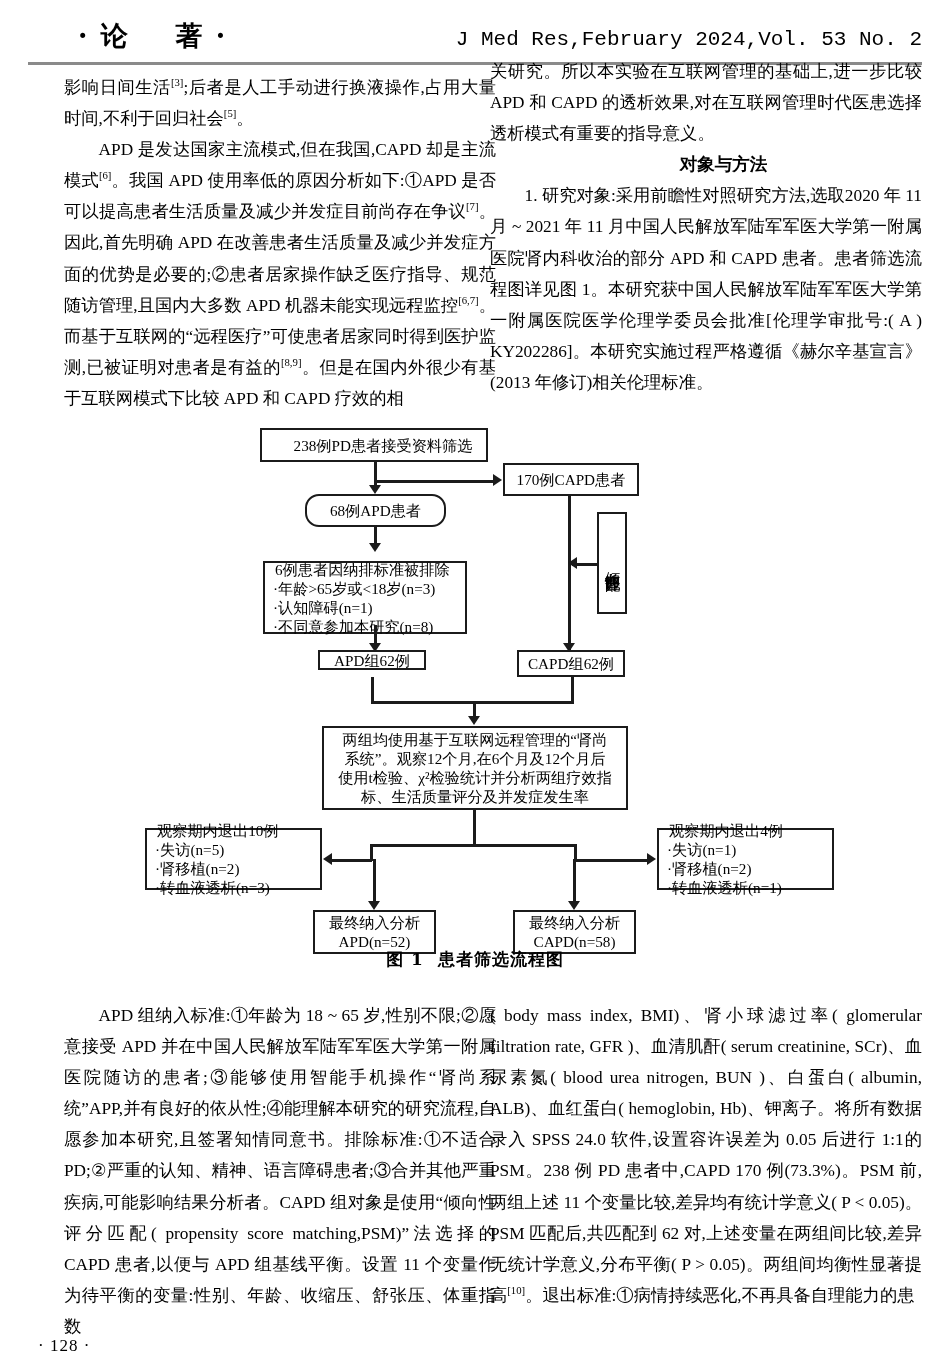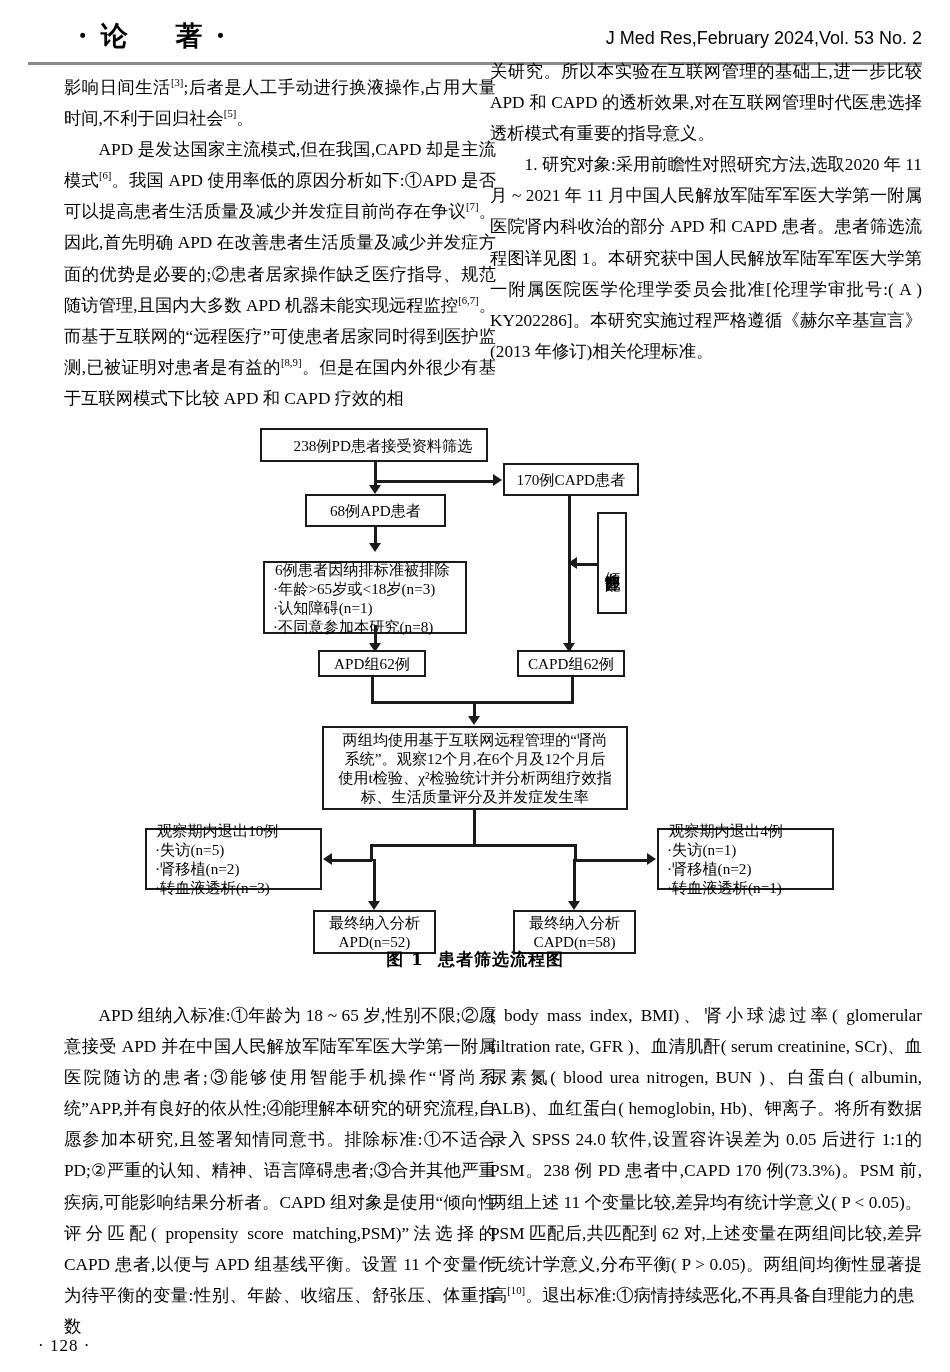--- a/index.html
+++ b/index.html
@@ -31,22 +31,22 @@
     font-size: 27px;
     font-weight: bold;
     letter-spacing: 2px;
     font-family: "DejaVu Serif", "Liberation Serif", serif;
     white-space: pre;
   }
   .header-right {
     position: absolute;
     right: 0px;
     top: 10px;
-    font-size: 18px;
-    font-family: Liberation Sans, sans-serif;
+    font-size: 21px;
+    font-family: Liberation Mono, monospace;
     white-space: nowrap;
     text-align: right;
   }
   .header-rule {
     position: absolute;
     left: 28px;
     top: 62px;
     width: 894px;
     height: 3px;
     background: #8a8a8a;
@@ -183,49 +183,50 @@
 </div>
 <div class="header-rule"></div>
 
 <div class="col col-left col-top-left">
   <p class="noindent">影响日间生活<sup>[3]</sup>;后者是人工手动进行换液操作,占用大量时间,不利于回归社会<sup>[5]</sup>。</p>
   <p>APD 是发达国家主流模式,但在我国,CAPD 却是主流模式<sup>[6]</sup>。我国 APD 使用率低的原因分析如下:①APD 是否可以提高患者生活质量及减少并发症目前尚存在争议<sup>[7]</sup>。因此,首先明确 APD 在改善患者生活质量及减少并发症方面的优势是必要的;②患者居家操作缺乏医疗指导、规范随访管理,且国内大多数 APD 机器未能实现远程监控<sup>[6,7]</sup>。而基于互联网的“远程医疗”可使患者居家同时得到医护监测,已被证明对患者是有益的<sup>[8,9]</sup>。但是在国内外很少有基于互联网模式下比较 APD 和 CAPD 疗效的相</p>
 </div>
 
 <div class="col col-right col-top-right">
   <p class="noindent">关研究。所以本实验在互联网管理的基础上,进一步比较 APD 和 CAPD 的透析效果,对在互联网管理时代医患选择透析模式有重要的指导意义。</p>
+  <p class="sec-title">对象与方法</p>
   <p>1. 研究对象:采用前瞻性对照研究方法,选取2020 年 11 月 ~ 2021 年 11 月中国人民解放军陆军军医大学第一附属医院肾内科收治的部分 APD 和 CAPD 患者。患者筛选流程图详见图 1。本研究获中国人民解放军陆军军医大学第一附属医院医学伦理学委员会批准[伦理学审批号:( A ) KY202286]。本研究实施过程严格遵循《赫尔辛基宣言》(2013 年修订)相关伦理标准。</p>
 </div>
 
 <div class="flow">
 
   <div class="fbox" style="left:260px; top:13px; width:228px; height:34px;padding-left:18px;">
     <span class="ln">238例PD患者接受资料筛选</span>
   </div>
 
   <div class="fbox" style="left:503px; top:48px; width:136px; height:33px;">
     <span class="ln">170例CAPD患者</span>
   </div>
 
-  <div class="fbox" style="left:305px; top:79px; width:141px; height:33px;">
+  <div class="fbox" style="left:305px; top:79px; width:141px; height:33px;border-radius:14px;">
     <span class="ln">68例APD患者</span>
   </div>
 
   <div class="vbox" style="left:597px; top:97px; width:30px; height:102px;">
     <span class="ln">倾向性评分匹配</span>
   </div>
 
   <div class="fbox left-align" style="left:263px; top:146px; width:204px; height:73px;">
     <span class="ln hd">6例患者因纳排标准被排除</span>
     <span class="ln">·年龄&gt;65岁或&lt;18岁(n=3)</span>
     <span class="ln">·认知障碍(n=1)</span>
     <span class="ln">·不同意参加本研究(n=8)</span>
   </div>
 
-  <div class="fbox" style="left:318px; top:235px; width:108px; height:27px;justify-content:center;">
+  <div class="fbox" style="left:318px; top:235px; width:108px; height:20px;justify-content:center;">
     <span class="ln">APD组62例</span>
   </div>
 
   <div class="fbox" style="left:517px; top:235px; width:108px; height:27px;">
     <span class="ln">CAPD组62例</span>
   </div>
 
   <div class="fbox" style="left:322px; top:311px; width:306px; height:84px;">
     <span class="ln">两组均使用基于互联网远程管理的“肾尚</span>
     <span class="ln">系统”。观察12个月,在6个月及12个月后</span>

